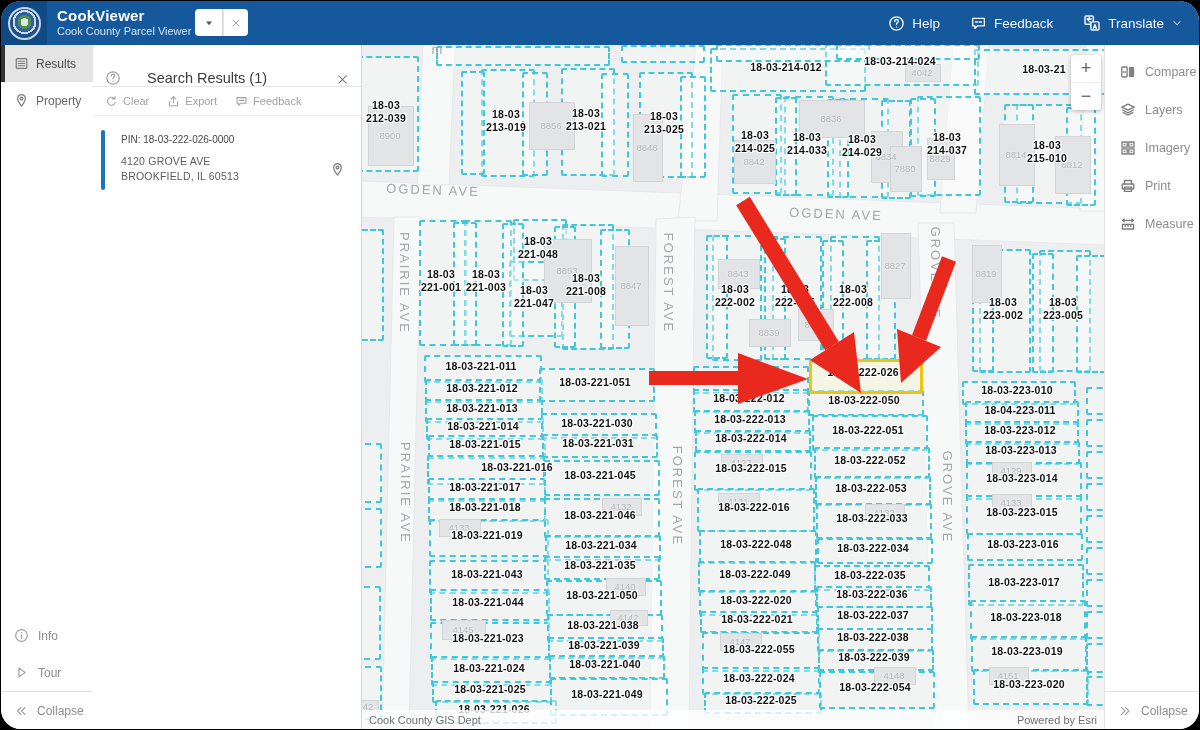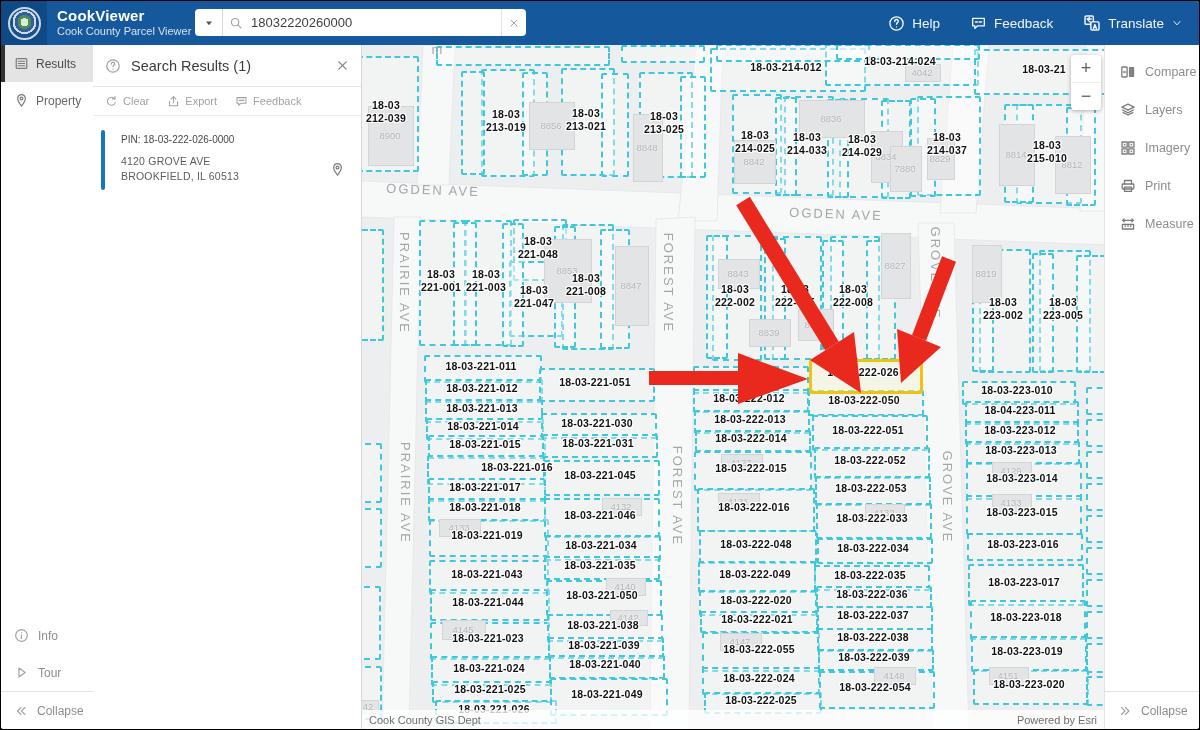--- a/index.html
+++ b/index.html
@@ -1,18 +1,18 @@
 <!DOCTYPE html>
 <html><head>
 <meta charset="utf-8">
 <style>
   html,body{margin:0;padding:0;background:#000;width:1200px;height:730px;overflow:hidden;
     font-family:"Liberation Sans",sans-serif;-webkit-font-smoothing:antialiased;}
   .frame{position:relative;width:1200px;height:730px;background:#000;}
-  .app{position:absolute;inset:1px;border-radius:3px;overflow:hidden;background:#eef0f1;}
+  .app{position:absolute;inset:1px;border-radius:20px;overflow:hidden;background:#eef0f1;}
 
   
   .header{position:absolute;left:0;top:0;right:0;height:44px;background:#15599c;display:flex;align-items:center;z-index:60;}
   .logo-box{width:46px;height:44px;background:#0f4a87;display:flex;align-items:center;justify-content:center;flex:0 0 auto;}
   .seal{width:29px;height:29px;border-radius:50%;border:2px solid #c9d8e8;
     background:radial-gradient(circle at 50% 45%, #dfe9d8 0 4px, #4e8c57 4px 7px, #2f5f9e 7px 10px, #cfd9e6 10px 12px, #1d4f8a 12px);}
   .titles{margin-left:10px;line-height:1.12;}
   .app-title{color:#fff;font-size:15px;font-weight:700;letter-spacing:.2px;}
   .app-subtitle{color:#d4e2f2;font-size:11px;}
   .search-wrap{position:absolute;left:194px;top:8px;height:27px;display:flex;}
@@ -29,21 +29,21 @@
   
   .rail{position:absolute;left:0;top:44px;bottom:0;width:92px;background:#fff;border-right:1px solid #e2e2e2;z-index:50;}
   .rail-item{height:37px;display:flex;align-items:center;gap:7px;padding-left:13px;font-size:12px;color:#676767;cursor:pointer;}
   .rail-item.active{background:#e4e4e4;border-left:4px solid #333;padding-left:9px;color:#4a4a4a;}
   .rail-bottom{position:absolute;left:0;right:0;bottom:0;}
   .rail-div{border-top:1px solid #e2e2e2;}
   .rail-b-item{height:37px;display:flex;align-items:center;gap:9px;padding-left:13px;font-size:12px;color:#8d8d8d;cursor:pointer;}
 
   
   .panel{position:absolute;left:92px;top:44px;bottom:0;width:268px;background:#fff;border-right:1px solid #d6d6d6;z-index:50;}
-  .panel-hd{height:41px;display:flex;align-items:center;padding:0 12px;gap:10px;border-bottom:1px solid #e6e6e6;}
+  .panel-hd{height:41px;display:flex;align-items:flex-end;padding:0 12px;gap:26px;border-bottom:1px solid #e6e6e6;}
   .panel-title{font-size:14.5px;color:#3c3c3c;font-weight:500;flex:1;}
   .panel-toolbar{height:28px;display:flex;align-items:center;gap:18px;padding:0 12px;border-bottom:1px solid #ececec;}
   .tb-item{display:flex;align-items:center;gap:5px;font-size:11px;color:#a2a2a2;cursor:pointer;}
   .result-card{position:relative;margin:10px 0 0 0;padding:8px 12px 14px 28px;}
   .card-bar{position:absolute;left:8px;top:4px;bottom:8px;width:4px;background:#1b75bc;border-radius:2px;}
   .pin-line{font-size:10px;color:#474747;font-weight:500;margin-bottom:9px;}
   .addr{font-size:10.5px;color:#5c5c5c;line-height:1.45;letter-spacing:.2px;}
   .card-pin-icon{position:absolute;right:16px;top:36px;cursor:pointer;}
 
   
@@ -87,27 +87,20 @@
     </div>
     <div class="titles">
       <div class="app-title">CookViewer</div>
       <div class="app-subtitle">Cook County Parcel Viewer</div>
     </div>
     <div class="search-wrap">
       <div class="dd-btn">
         <svg class="ic" width="12" height="12" viewBox="0 0 16 16">
               <polygon points="4,6 12,6 8,11" fill="#555" stroke="none"></polygon>
             </svg>
-      </div>
-      <div class="search-box">
-        <svg class="ic light" width="14" height="14" viewBox="0 0 16 16">
-              <circle cx="7" cy="7" r="4.2"></circle>
-              <line x1="10.2" y1="10.2" x2="13.6" y2="13.6"></line>
-            </svg>
-        <input type="text" value="18032220260000" style="">
       </div>
       <div class="clear-btn">
         <svg class="ic light" width="12" height="12" viewBox="0 0 16 16">
               <line x1="4" y1="4" x2="12" y2="12"></line>
               <line x1="12" y1="4" x2="4" y2="12"></line>
             </svg>
       </div>
     </div>
     <div class="hdr-right">
       <div class="hdr-item">

